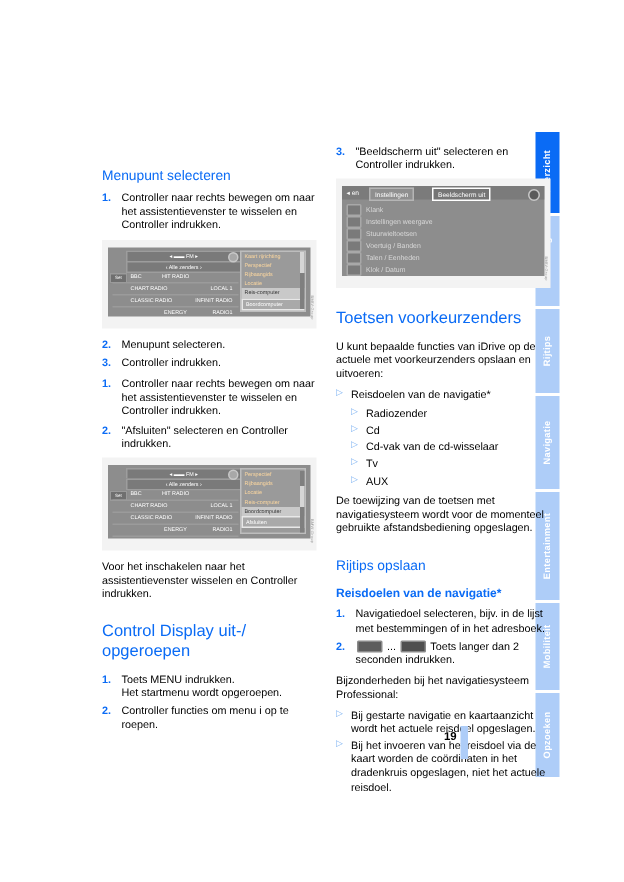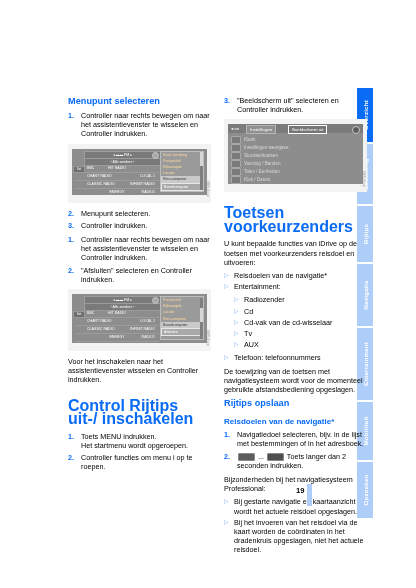--- a/index.html
+++ b/index.html
@@ -37,26 +37,26 @@
   }
 
   
   .col{position:absolute;top:96px;width:143px;}
   .col-left{left:68px;}
   .col-right{left:224px;}
 
   h2{
     font-size:9.2px;
     color:#0a6bf5;
-    font-weight:bold;
-    margin:0 0 4px 0;
+    font-weight:normal;
+    margin:16px 0 4px 0;
     line-height:11px;
   }
   h2.big{
-    font-size:16px;
+    font-size:11px;
     line-height:13.5px;
     margin-top:14px;
     margin-bottom:6px;
   }
   h3{
     font-size:8px;
     color:#0a6bf5;
     font-weight:bold;
     margin:8px 0 3px 0;
     line-height:10px;
@@ -330,21 +330,21 @@
           <div class="mi">Reis-computer</div>
           <div class="mi sel">Boordcomputer</div>
           <div class="mi box">Afsluiten</div>
         </div>
       </div>
       <div class="figcaption">BMW-Group</div>
     </div>
 
     <p>Voor het inschakelen naar het assistentievenster wisselen en Controller indrukken.</p>
 
-    <h2 class="big">Control Rijtips uit-/ inschakelen</h2>
+    <h2 class="big">Control Display uit-/ opgeroepen</h2>
     <ol>
       <li><span>Toets </span><span class="bold">MENU</span><span> indrukken.</span><br><span>Het startmenu wordt opgeroepen.</span></li>
       <li><span>Controller functies om menu </span><span class="bold">i</span><span> op te roepen.</span></li>
     </ol>
   </div>
 
   <div class="col col-right">
 
     <ol start="3" style="counter-reset:st 2">
       <li>"Beeldscherm uit" selecteren en Controller indrukken.</li>
@@ -363,35 +363,31 @@
         <div class="row" style="top:28px"><span class="ic"></span><span>Stuurwieltoetsen</span></div>
         <div class="row" style="top:36px"><span class="ic"></span><span>Voertuig / Banden</span></div>
         <div class="row" style="top:44px"><span class="ic"></span><span>Talen / Eenheden</span></div>
         <div class="row" style="top:52px"><span class="ic"></span><span>Klok / Datum</span></div>
       </div>
       <div class="figcaption">BMW-Group</div>
     </div>
 
 
     <h2 class="big">Toetsen voorkeurzenders</h2>
-    <p>U kunt bepaalde functies van iDrive op de toetsen met voorkeurzenders reisdoel en uitvoeren:</p>
+    <p>U kunt bepaalde functies van iDrive op de actuele met voorkeurzenders opslaan en uitvoeren:</p>
     <ul class="tri">
       <li>Reisdoelen van de navigatie*</li>
-      <li>Entertainment:</li>
     </ul>
     <ul class="tri nested">
       <li>Radiozender</li>
       <li>Cd</li>
       <li>Cd-vak van de cd-wisselaar</li>
       <li>Tv</li>
       <li>AUX</li>
     </ul>
-    <ul class="tri">
-      <li>Telefoon: telefoonnummers</li>
-    </ul>
     <p>De toewijzing van de toetsen met navigatiesysteem wordt voor de momenteel gebruikte afstandsbediening opgeslagen.</p>
 
     <h2>Rijtips opslaan</h2>
     <h3>Reisdoelen van de navigatie*</h3>
     <ol>
       <li>Navigatiedoel selecteren, bijv. in de lijst met bestemmingen of in het adresboek.</li>
       <li><span class="keybtn"></span><span> ... </span><span class="keybtn lite"></span><span> Toets langer dan 2 seconden indrukken.</span></li>
     </ol>
     <p>Bijzonderheden bij het navigatiesysteem Professional:</p>
     <ul class="tri">

